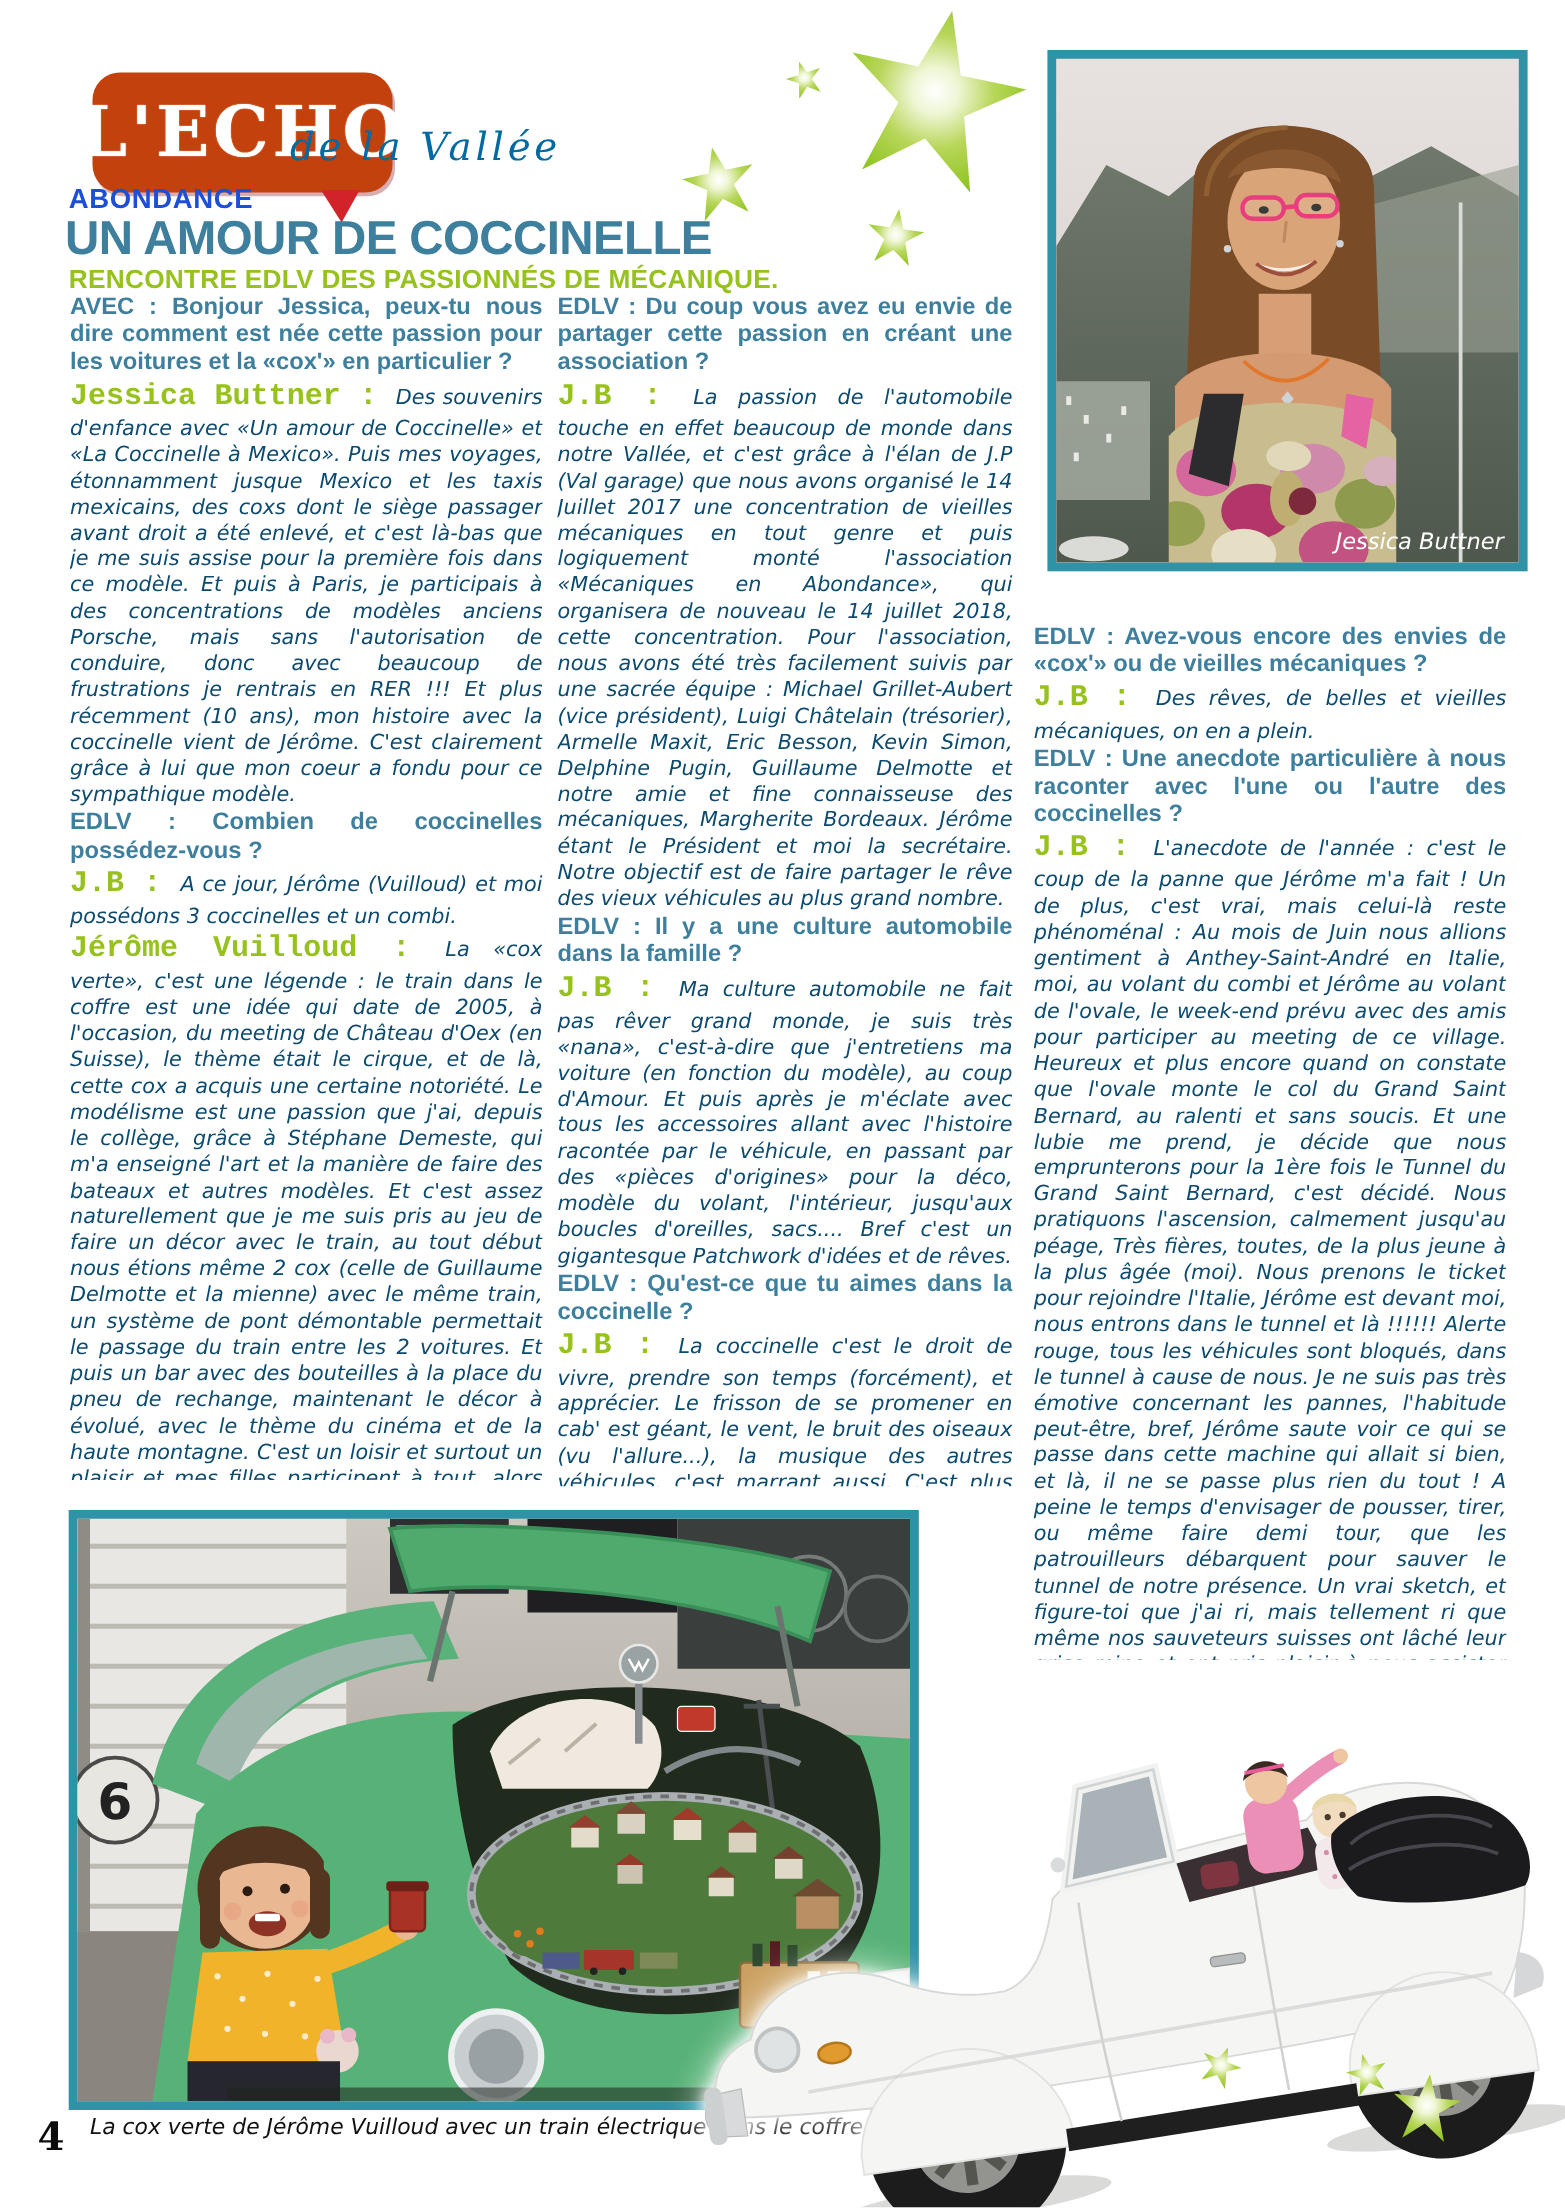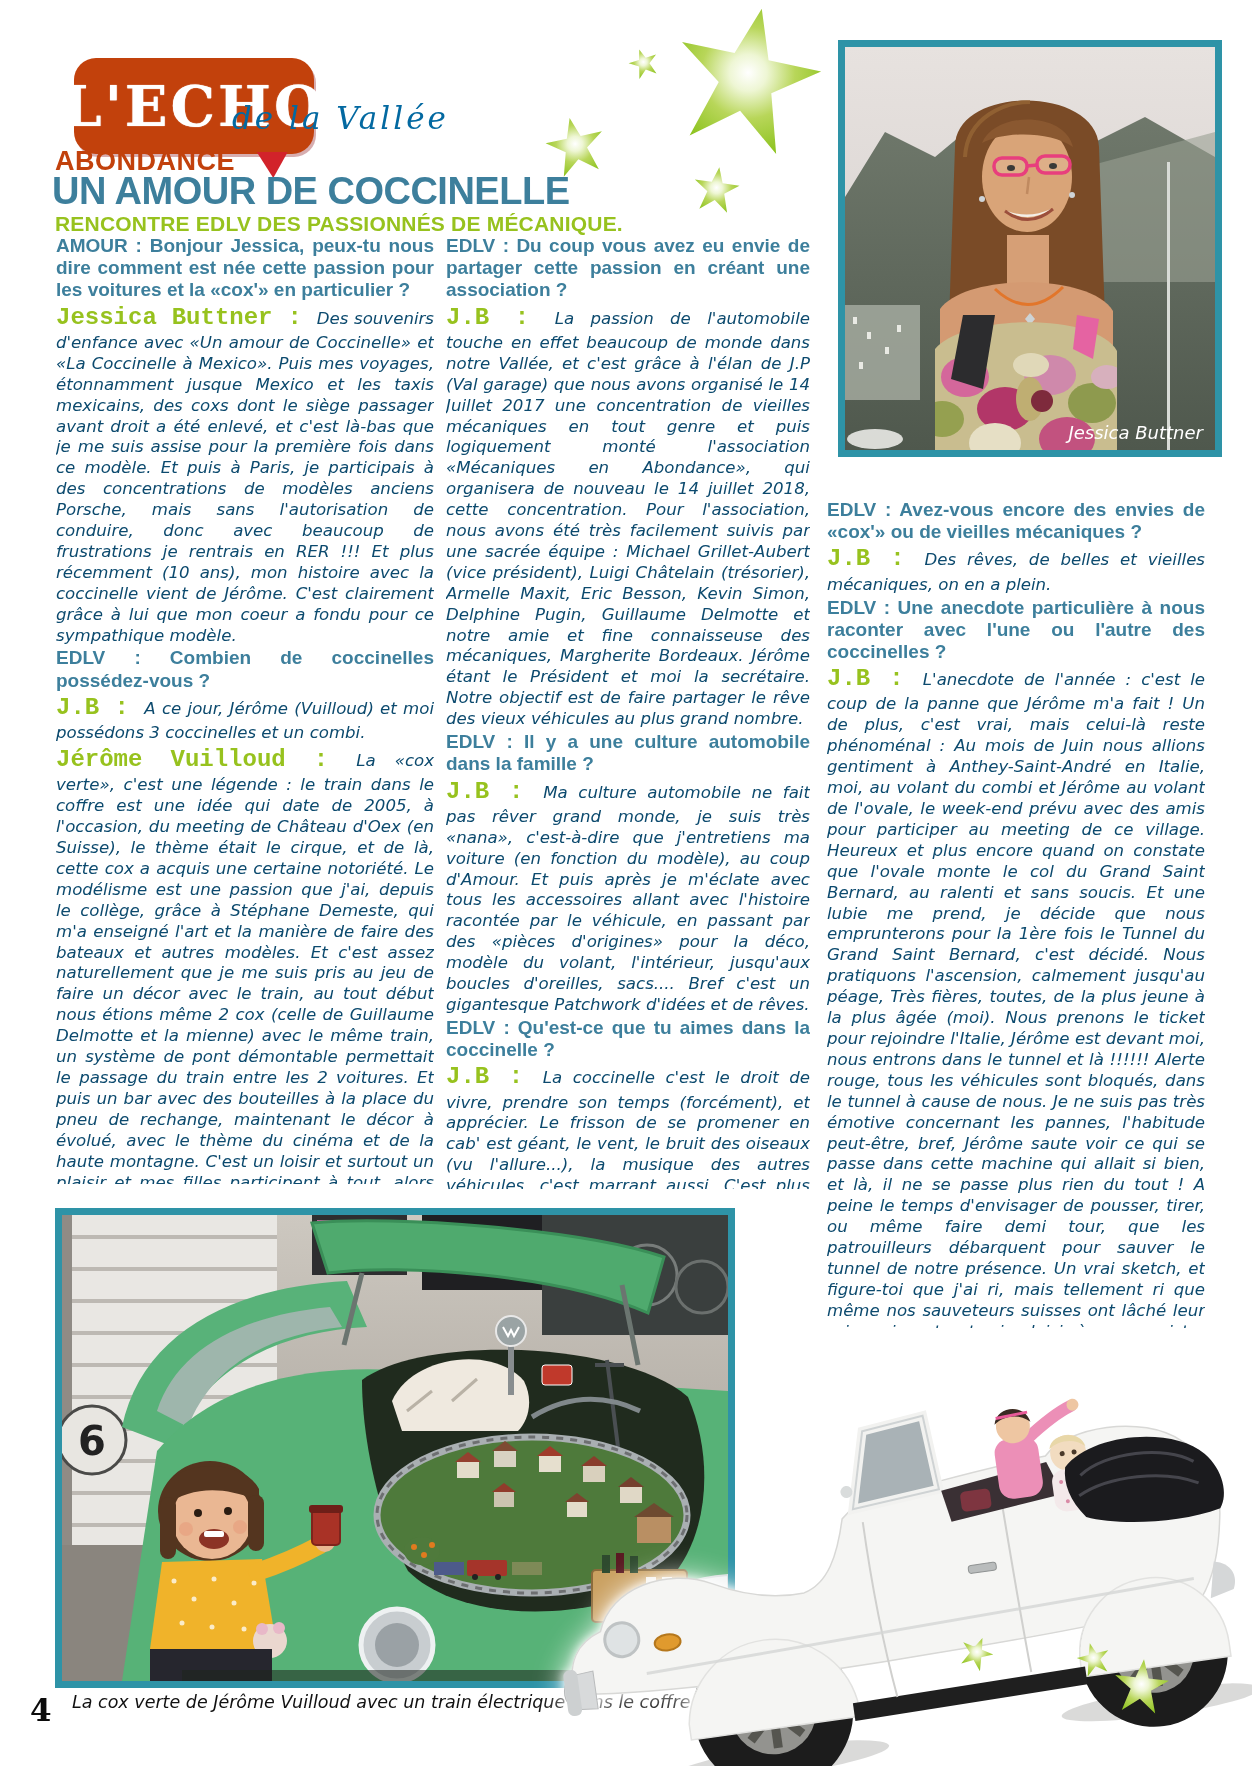--- a/index.html
+++ b/index.html
@@ -11,21 +11,21 @@
     box-shadow:2px 3px 0 rgba(140,20,25,.35);text-align:right;}
   .logo-bubble::after{content:"";position:absolute;right:30px;bottom:-24px;width:0;height:0;
     border-style:solid;border-width:26px 7px 0 24px;
     border-color:#d2232a transparent transparent transparent;transform:skewX(-16deg);}
   .logo-text{color:#fff;font-family:"DejaVu Serif",serif;font-weight:bold;
     font-size:56px;letter-spacing:3px;text-shadow:0 0 1px #fff;}
   .logo-script{position:absolute;left:232px;top:100px;font-family:"DejaVu Serif",serif;
     font-style:italic;font-size:31px;letter-spacing:3px;color:#0369a1;}
   
   .kicker{position:absolute;left:55px;top:146px;font-family:"Liberation Sans",sans-serif;
-    font-weight:bold;font-size:27px;color:#c2410c;letter-spacing:.5px;}
+    font-weight:bold;font-size:22px;color:#1d4ed8;letter-spacing:.5px;}
   .title{position:absolute;left:52px;top:170px;font-family:"Liberation Sans",sans-serif;
     font-weight:900;font-size:38px;color:#3d7f9c;letter-spacing:-.5px;}
   .subtitle{position:absolute;left:55px;top:212px;font-family:"Liberation Sans",sans-serif;
     font-weight:bold;font-size:21px;color:#97c21e;letter-spacing:.2px;}
   
   .col{position:absolute;top:234px;overflow:hidden;text-align:justify;}
   #col0{left:56px;width:378px;height:950px;}
   #col1{left:446px;width:364px;height:955px;}
   #col2{left:827px;top:498px;width:378px;height:830px;}
   .col p{margin:0 0 1px 0;}
@@ -101,21 +101,21 @@
   </svg>
 <svg class="star" style="left:1110px;top:1658px;width:62px;height:60px;transform:rotate(6deg);z-index:4" viewBox="0 0 100 100">
     <path d="M50,2 61,33 95,33 67,53 78,90 50,68 22,90 33,53 5,33 39,33 Z" fill="url(#starGrad)"></path>
   </svg>
 
 <div class="kicker">ABONDANCE</div>
 <div class="title">UN AMOUR DE COCCINELLE</div>
 <div class="subtitle">RENCONTRE EDLV DES PASSIONNÉS DE MÉCANIQUE.</div>
 
 <div class="col" id="col0">
-    <p class="q">AMOUR : Bonjour Jessica, peux-tu nous dire comment est née cette passion pour les voitures et la «cox'» en particulier ?</p>
+    <p class="q">AVEC : Bonjour Jessica, peux-tu nous dire comment est née cette passion pour les voitures et la «cox'» en particulier ?</p>
     <p class="a"><span class="speaker">Jessica Buttner : </span><span class="atext">Des souvenirs d'enfance avec «Un amour de Coccinelle» et «La Coccinelle à Mexico». Puis mes voyages, étonnamment jusque Mexico et les taxis mexicains, des coxs dont le siège passager avant droit a été enlevé, et c'est là-bas que je me suis assise pour la première fois dans ce modèle. Et puis à Paris, je participais à des concentrations de modèles anciens Porsche, mais sans l'autorisation de conduire, donc avec beaucoup de frustrations je rentrais en RER !!! Et plus récemment (10 ans), mon histoire avec la coccinelle vient de Jérôme. C'est clairement grâce à lui que mon coeur a fondu pour ce sympathique modèle.</span></p>
     <p class="q">EDLV : Combien de coccinelles possédez-vous ?</p>
     <p class="a"><span class="speaker">J.B : </span><span class="atext">A ce jour, Jérôme (Vuilloud) et moi possédons 3 coccinelles et un combi.</span></p>
     <p class="a"><span class="speaker">Jérôme Vuilloud : </span><span class="atext">La «cox verte», c'est une légende : le train dans le coffre est une idée qui date de 2005, à l'occasion, du meeting de Château d'Oex (en Suisse), le thème était le cirque, et de là, cette cox a acquis une certaine notoriété. Le modélisme est une passion que j'ai, depuis le collège, grâce à Stéphane Demeste, qui m'a enseigné l'art et la manière de faire des bateaux et autres modèles. Et c'est assez naturellement que je me suis pris au jeu de faire un décor avec le train, au tout début nous étions même 2 cox (celle de Guillaume Delmotte et la mienne) avec le même train, un système de pont démontable permettait le passage du train entre les 2 voitures. Et puis un bar avec des bouteilles à la place du pneu de rechange, maintenant le décor à évolué, avec le thème du cinéma et de la haute montagne. C'est un loisir et surtout un plaisir et mes filles participent à tout, alors c'est encore plus plaisant.</span></p>
   </div>
 <div class="col" id="col1">
     <p class="q">EDLV : Du coup vous avez eu envie de partager cette passion en créant une association ?</p>
     <p class="a"><span class="speaker">J.B : </span><span class="atext">La passion de l'automobile touche en effet beaucoup de monde dans notre Vallée, et c'est grâce à l'élan de J.P (Val garage) que nous avons organisé le 14 Juillet 2017 une concentration de vieilles mécaniques en tout genre et puis logiquement monté l'association «Mécaniques en Abondance», qui organisera de nouveau le 14 juillet 2018, cette concentration. Pour l'association, nous avons été très facilement suivis par une sacrée équipe : Michael Grillet-Aubert (vice président), Luigi Châtelain (trésorier), Armelle Maxit, Eric Besson, Kevin Simon, Delphine Pugin, Guillaume Delmotte et notre amie et fine connaisseuse des mécaniques, Margherite Bordeaux. Jérôme étant le Président et moi la secrétaire. Notre objectif est de faire partager le rêve des vieux véhicules au plus grand nombre.</span></p>
     <p class="q">EDLV : Il y a une culture automobile dans la famille ?</p>
     <p class="a"><span class="speaker">J.B : </span><span class="atext">Ma culture automobile ne fait pas rêver grand monde, je suis très «nana», c'est-à-dire que j'entretiens ma voiture (en fonction du modèle), au coup d'Amour. Et puis après je m'éclate avec tous les accessoires allant avec l'histoire racontée par le véhicule, en passant par des «pièces d'origines» pour la déco, modèle du volant, l'intérieur, jusqu'aux boucles d'oreilles, sacs.... Bref c'est un gigantesque Patchwork d'idées et de rêves.</span></p>

